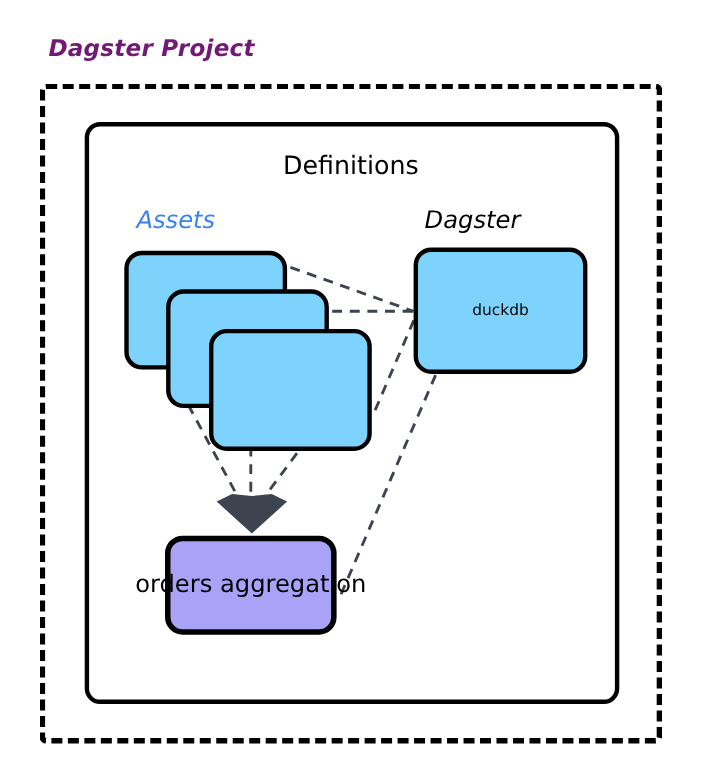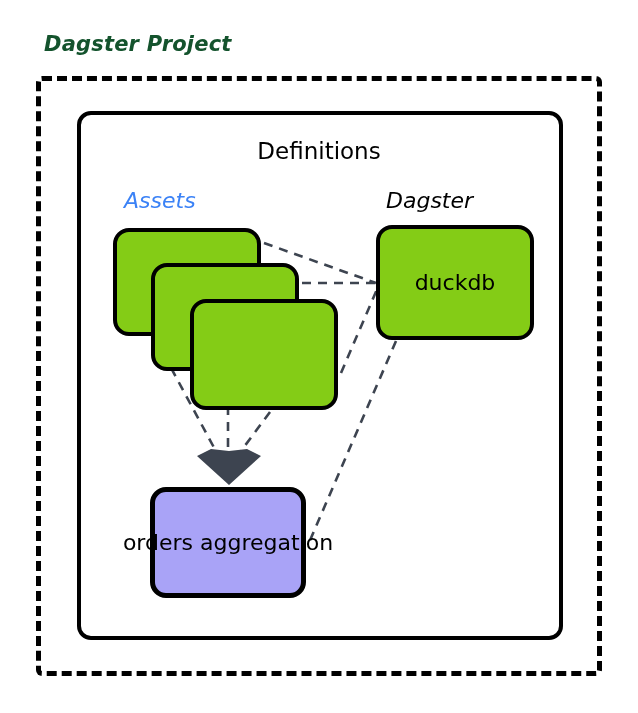--- a/index.html
+++ b/index.html
@@ -33,21 +33,21 @@
     border-radius: 6px;
     background: transparent;
   }
   #project-title {
     position: absolute;
     left: 44px;
     top: 32px;
     font-style: italic;
     font-size: 21px;
     font-weight: 600;
-    color: #14532d;
+    color: #701a75;
     letter-spacing: 0.2px;
     white-space: nowrap;
   }
   
   #definitions-box {
     position: absolute;
     left: 77px;
     top: 111px;
     width: 486px;
     height: 529px;
@@ -83,35 +83,35 @@
     font-size: 22px;
     color: #000000;
     white-space: nowrap;
   }
   
   .node {
     position: absolute;
     box-sizing: border-box;
     border: 4px solid #000000;
     border-radius: 16px;
-    background: #84cc16;
+    background: #7dd3fc;
     display: flex;
     align-items: center;
     justify-content: center;
     text-align: center;
-    font-size: 22px;
+    font-size: 14px;
     color: #000000;
     line-height: 1.18;
   }
   #asset-box-1 { left: 113px; top: 228px; width: 148px; height: 108px; z-index: 3; }
   #asset-box-2 { left: 151px; top: 263px; width: 148px; height: 108px; z-index: 4; }
   #asset-box-3 { left: 190px; top: 299px; width: 148px; height: 111px; z-index: 5; }
   #duckdb-node { left: 376px; top: 225px; width: 158px; height: 115px; z-index: 5; }
   #orders-node {
-    left: 150px; top: 487px; width: 156px; height: 111px;
+    left: 150px; top: 487px; width: 156px; height: 90px;
     background: #a9a3f7;
     border-width: 5px;
     z-index: 6;
     font-size: 22px;
   }
   #orders-node .node-text {
     white-space: nowrap;
   }
   svg#edges {
     position: absolute;

